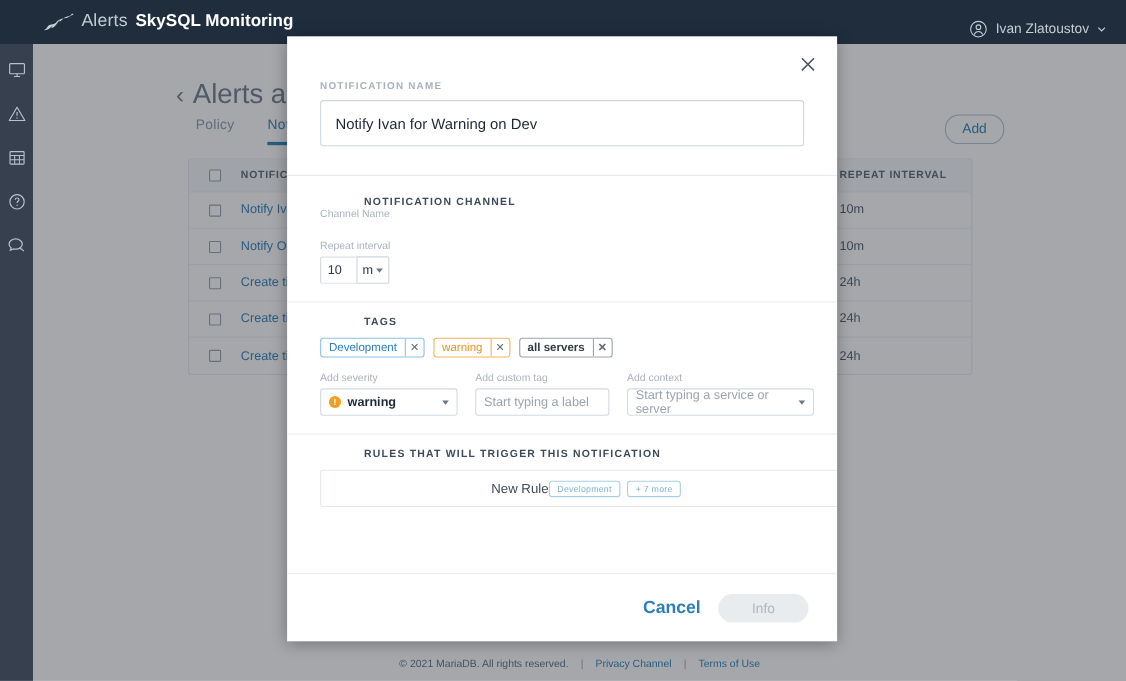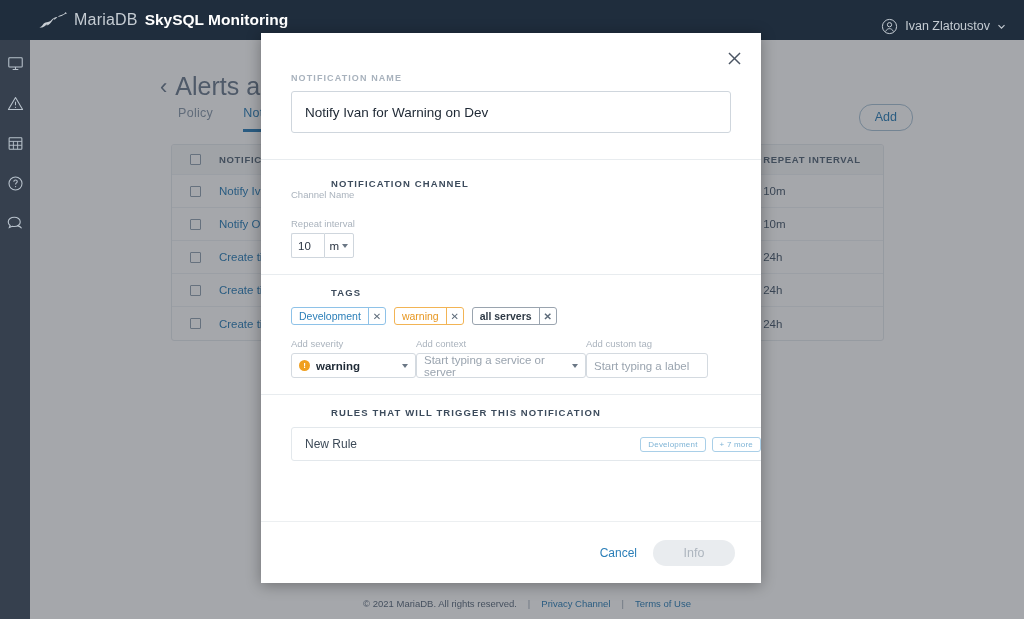--- a/index.html
+++ b/index.html
@@ -180,21 +180,21 @@
     width: 17px; display: flex; align-items: center; justify-content: center;
     cursor: pointer; font-size: 10px;
   }
   .chip.blue { border: 1px solid #8ec2e8; color: #2c7fb8; }
   .chip.blue .chip-x { border-left: 1px solid #8ec2e8; color: #5d6b7a; }
   .chip.orange { border: 1px solid #f2b455; color: #e79721; }
   .chip.orange .chip-x { border-left: 1px solid #f2b455; color: #5d6b7a; }
   .chip.gray { border: 1px solid #9aa4af; color: #2f3a46; font-weight: bold; }
   .chip.gray .chip-x { border-left: 1px solid #9aa4af; color: #5d6b7a; }
 
-  .tag-fields { display: flex; margin-top: 13px; }
+  .tag-fields { display: flex; gap: 16px; margin-top: 13px; }
   .tag-field { display: flex; flex-direction: column; }
   .tag-input {
     height: 25px; border: 1px solid #d4dae0; border-radius: 3px;
     display: flex; align-items: center; justify-content: space-between;
     padding: 0 7px; font-size: 11.5px; background: #fff; cursor: pointer;
   }
   .tag-input .ph { color: #9aa4af; }
   .tag-input .val { color: #1f2a36; font-weight: bold; }
   .w-sev { width: 125px; }
   .w-cust { width: 122px; }
@@ -202,37 +202,37 @@
   .sev-dot {
     width: 11px; height: 11px; border-radius: 50%; background: #f0a020;
     color: #fff; font-size: 8px; font-weight: bold;
     display: flex; align-items: center; justify-content: center;
     margin-right: 6px; flex: 0 0 auto;
   }
 
   .rule-box {
     margin-top: 9px; width: 484px; height: 34px;
     border: 1px solid #e3e8ec; border-radius: 3px;
-    display: flex; align-items: center; justify-content: space-between;
+    display: flex; align-items: center; justify-content: center;
     padding: 0 13px;
   }
   .rule-name { font-size: 12px; color: #3d4a58; }
   .rule-chips { display: flex; gap: 6px; }
   .mini-chip {
     border: 1px solid #a9cfe8; border-radius: 3px; color: #7fb4d6;
     font-size: 8px; padding: 2px 7px; letter-spacing: .2px;
   }
 
   .modal-footer {
     height: 62px; border-top: 1px solid #eceff1;
     display: flex; align-items: center; justify-content: flex-end;
     padding-right: 26px; gap: 16px;
   }
   .cancel-btn {
-    color: #2c7fb8; font-size: 12px; font-weight: normal;
+    color: #2c7fb8; font-size: 16px; font-weight: bold;
     background: none; border: none; cursor: pointer;
     font-family: "Liberation Sans", sans-serif;
   }
   .save-btn {
     width: 82px; height: 26px; border-radius: 13px; border: none;
     background: #e9ecef; color: #aeb6bf; font-size: 12.5px;
     cursor: not-allowed; font-family: "Liberation Sans", sans-serif;
   }
   .mt18 { margin-top: 18px; }
   .mt14 { }
@@ -313,21 +313,21 @@
    </div>
   </div>
 
   <div class="overlay"></div>
 
   <div class="topbar">
     <div class="brand">
       <svg class="seal-icon" viewBox="0 0 60 32">
         <path d="M58 3c-3 0-6 2-9 4-2.5 1.6-4.6 2-7.2 2.3-2.6.3-5.6.6-9 2.2-2.6 1.2-4.4 2.8-6 4.3-1.3 1.3-2.5 2.4-4 3.2-2 1.1-3.7 1.3-5.3 1.5-1.6.2-3 .4-4.5 1.4-1.6 1-2.5 2.3-3.3 3.5C8.6 27 7.8 28.4 6 29.5c-1 .6-2 .9-3 1 2.2.9 4.6.6 6.7-.2 2.6-1 4.6-2.6 6.4-4.2 1-.9 2-1.7 3.2-2.2-.6 1.2-1.6 2.3-2.6 3.2 2.6-.5 5-1.8 7-3.6 2-1.8 3.4-3.9 4.7-5.8 1-1.5 2-2.9 3.3-4 .5-.4 1-.7 1.5-.9-.5 1.2-1.3 2.3-2.2 3.3 2.3-.8 4.3-2.3 6-4 1.3-1.4 2.4-2.8 3.9-3.8 1.7-1.2 3.6-1.7 5.4-2.2 2.6-.7 5-1.5 7-3.5.7-.6 1.2-1.3 1.7-2.6z" fill="#c8ced4"></path>
       </svg>
-      <span class="brand-mariadb">MariaDB</span>
+      <span class="brand-mariadb">Alerts</span>
       <span class="brand-product">SkySQL Monitoring</span>
     </div>
     <div class="user-menu">
       <svg class="user-avatar-icon" viewBox="0 0 24 24">
         <circle cx="12" cy="12" r="10" fill="none" stroke="#c5ccd3" stroke-width="1.4"></circle>
         <circle cx="12" cy="9.5" r="3" fill="none" stroke="#c5ccd3" stroke-width="1.4"></circle>
         <path d="M6.5 19c1.2-2.6 3.2-4 5.5-4s4.3 1.4 5.5 4" fill="none" stroke="#c5ccd3" stroke-width="1.4"></path>
       </svg>
       <span>Ivan Zlatoustov</span>
       <svg class="caret-down" viewBox="0 0 12 12">
@@ -434,31 +434,31 @@
             <div class="tag-input w-sev">
               <span style="display:flex;align-items:center;">
                 <span class="sev-dot">!</span>
                 <span class="val">warning</span>
               </span>
               <span class="tri-down sm"></span>
             </div>
           </div>
 
           <div class="tag-field">
+            <span class="field-label">Add custom tag</span>
+            <div class="tag-input w-cust">
+              <span class="ph">Start typing a label</span>
+            </div>
+          </div>
+
+          <div class="tag-field">
             <span class="field-label">Add context</span>
             <div class="tag-input w-ctx">
               <span class="ph">Start typing a service or server</span>
               <span class="tri-down sm"></span>
-            </div>
-          </div>
-
-          <div class="tag-field">
-            <span class="field-label">Add custom tag</span>
-            <div class="tag-input w-cust">
-              <span class="ph">Start typing a label</span>
             </div>
           </div>
         </div>
       </div>
 
       <div style="height:16px"></div>
       <div class="divider"></div>
 
       <div class="mt12">
         <div class="sec-label dark">RULES THAT WILL TRIGGER THIS NOTIFICATION</div>

